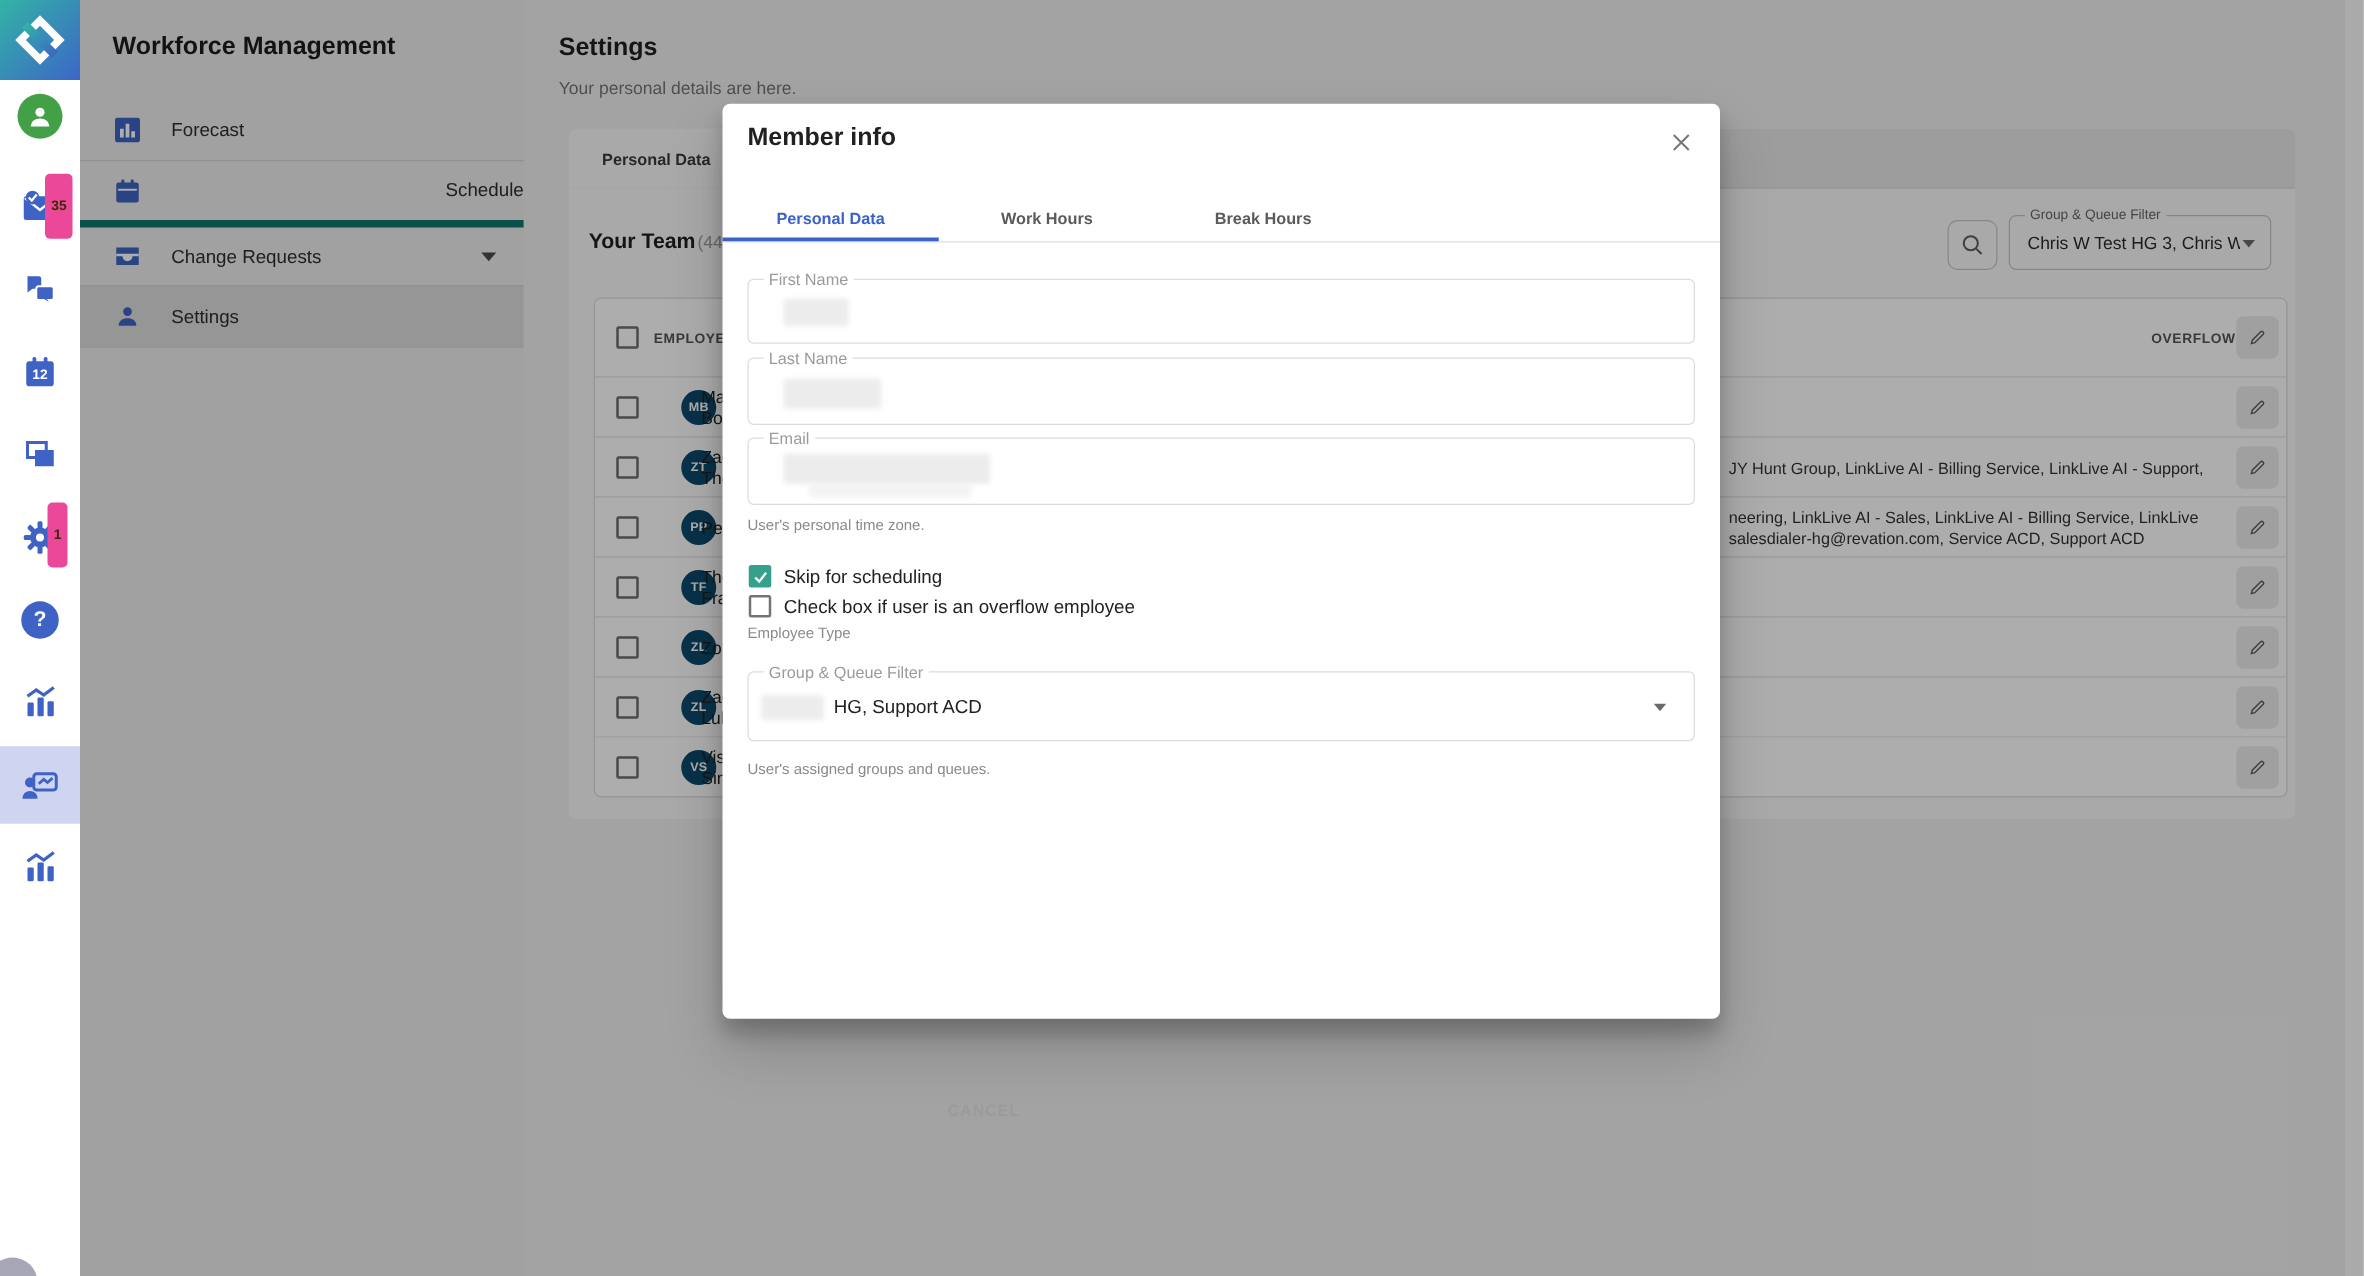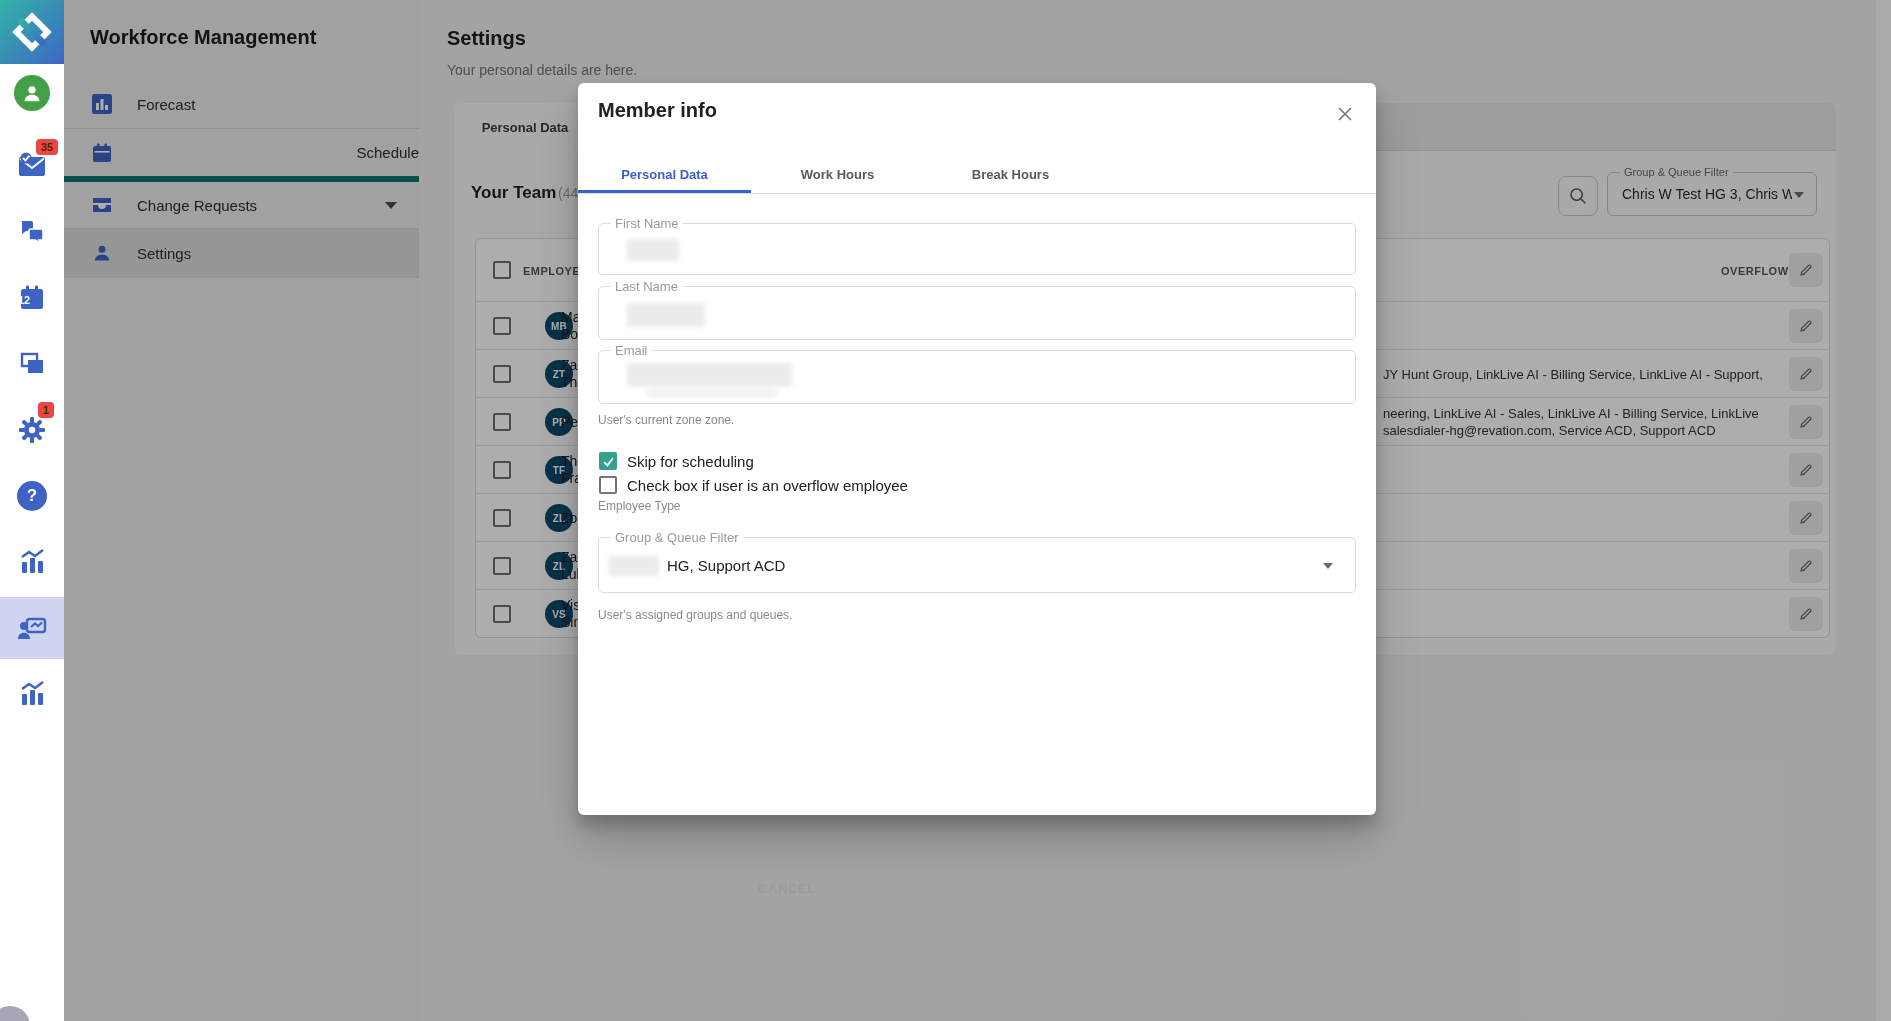--- a/index.html
+++ b/index.html
@@ -2,21 +2,21 @@
 <html><head>
 <meta charset="utf-8">
 <style>
   * { margin:0; padding:0; box-sizing:border-box; }
   html,body { width:1891px; height:1021px; overflow:hidden; font-family:"Liberation Sans",sans-serif; background:#F1F1F1; }
   .abs { position:absolute; }
 
   
   #rail { position:absolute; left:0; top:0; width:64px; height:1021px; background:#FFFFFF; z-index:60; }
   .rail-btn { position:absolute; left:0; width:64px; height:44px; display:flex; align-items:center; justify-content:center; cursor:pointer; }
-  .badge { position:absolute; background:#ef4444; color:#3A2E00; font-size:11px; font-weight:bold; border-radius:4px; padding:2px 5px; line-height:12px; z-index:2; }
+  .badge { position:absolute; background:#ec4899; color:#3A2E00; font-size:11px; font-weight:bold; border-radius:4px; padding:20px 5px; line-height:12px; z-index:2; }
   .rail-tile { position:absolute; left:0; top:597px; width:64px; height:62px; background:#CFD5F0; }
   .help-circle { width:30px; height:30px; border-radius:50%; background:#3E63C4; color:#fff; font-weight:bold; font-size:17px; display:flex; align-items:center; justify-content:center; }
   .green-avatar { width:36px; height:36px; border-radius:50%; background:#43A047; display:flex; align-items:center; justify-content:center; }
 
   
   #sidebar { position:absolute; left:64px; top:0; width:355px; height:1021px; background:#EDEDED; }
   #sidebar h1 { font-size:20px; font-weight:bold; color:#1C1C1C; position:absolute; left:26px; top:26px; }
   .nav-item { position:absolute; left:0; width:355px; display:flex; align-items:center; cursor:pointer; }
   .nav-item .nicon { width:24px; height:24px; margin-left:26px; display:flex; align-items:center; justify-content:center; }
   .nav-item .nlabel { font-size:15px; color:#2E2E2E; margin-left:23px; }
@@ -123,21 +123,21 @@
     </svg>
   </div>
 
   <div class="rail-btn" style="top:276px;">
     <span style="position:relative; width:28px; height:28px;">
       <svg width="28" height="28" viewBox="0 0 28 28" style="position:absolute;left:0;top:0;">
         <rect x="3" y="5" width="22" height="20" rx="2.5" fill="#3E63C4"></rect>
         <rect x="8" y="1.5" width="3" height="6" rx="1.2" fill="#3E63C4"></rect>
         <rect x="17" y="1.5" width="3" height="6" rx="1.2" fill="#3E63C4"></rect>
       </svg>
-      <span style="position:absolute;left:0;top:10px;width:28px;color:#fff;font-size:11px;font-weight:bold;">12</span>
+      <span style="position:absolute;left:0;top:10px;width:28px;text-align:center;color:#fff;font-size:11px;font-weight:bold;">12</span>
     </span>
   </div>
 
   <div class="rail-btn" style="top:342px;">
     <svg width="28" height="26" viewBox="0 0 28 26">
       <rect x="4" y="3" width="15" height="12" fill="none" stroke="#3E63C4" stroke-width="2.4"></rect>
       <rect x="10" y="9" width="15" height="13" fill="#3E63C4"></rect>
     </svg>
   </div>
 
@@ -393,21 +393,21 @@
     <span class="flabel">Email</span>
     <span class="redact" style="left:28px; top:12px; width:165px; height:24px;"></span>
     <span class="redact" style="left:48px; top:36px; width:130px; height:11px; opacity:.6;"></span>
   </div>
 
   <div class="field" style="top:203px; height:54px;">
     <span class="flabel">Last Name</span>
     <span class="redact" style="left:28px; top:16px; width:78px; height:24px;"></span>
   </div>
 
-  <div class="helper" style="top:330px;">User's current zone zone.</div>
+  <div class="helper" style="top:330px;">User's personal time zone.</div>
 
   <div class="chkrow" style="top:369px;">
     <span class="chkbox on">
       <svg width="13" height="13" viewBox="0 0 24 24">
           <polyline points="4,13 10,19 20,6" fill="none" stroke="#FFFFFF" stroke-width="3.4"></polyline>
         </svg>
     </span>
     <span class="chklabel">Skip for scheduling</span>
   </div>
 

